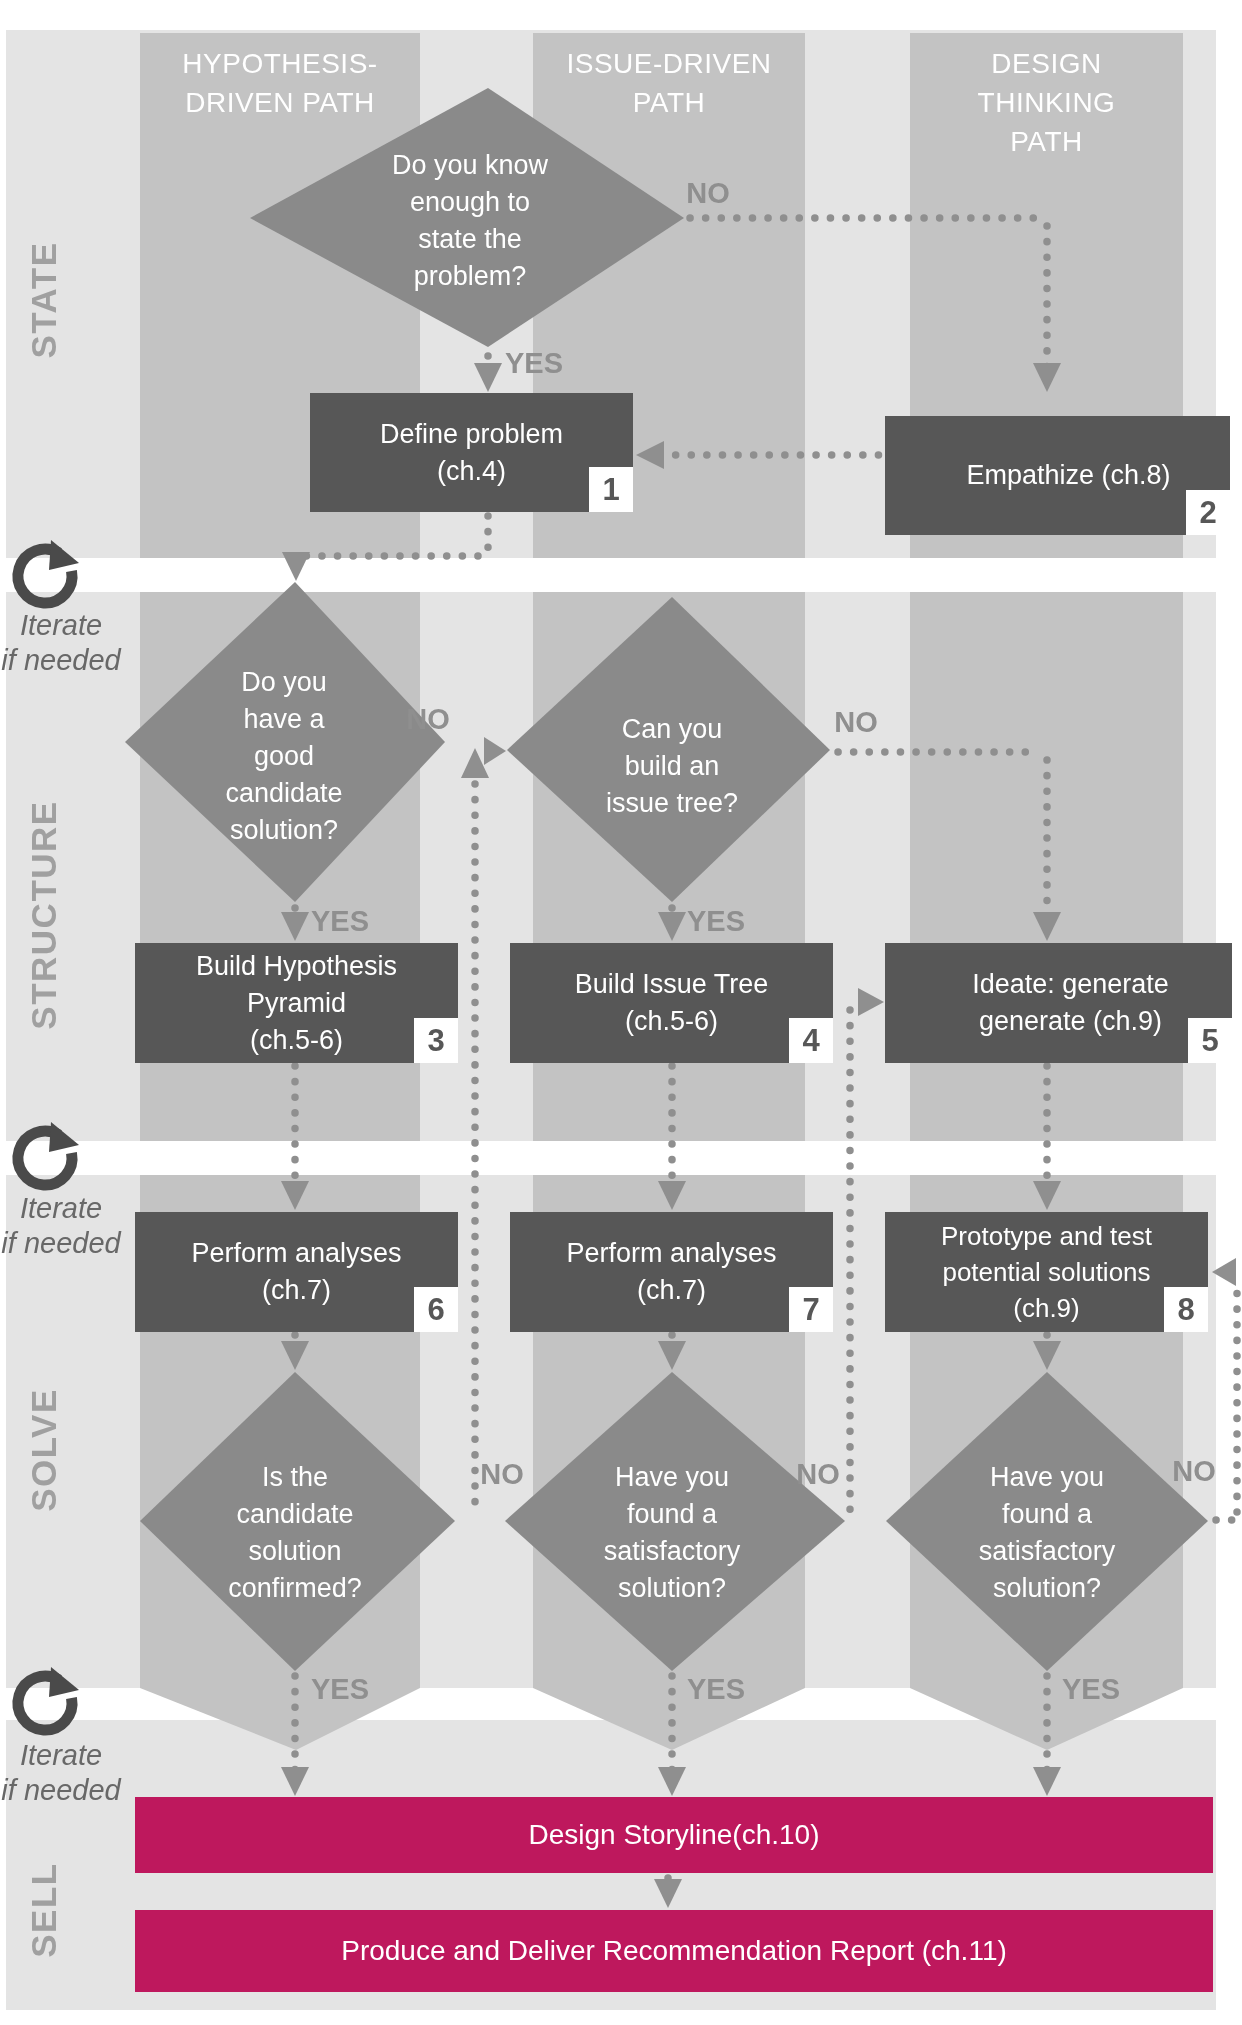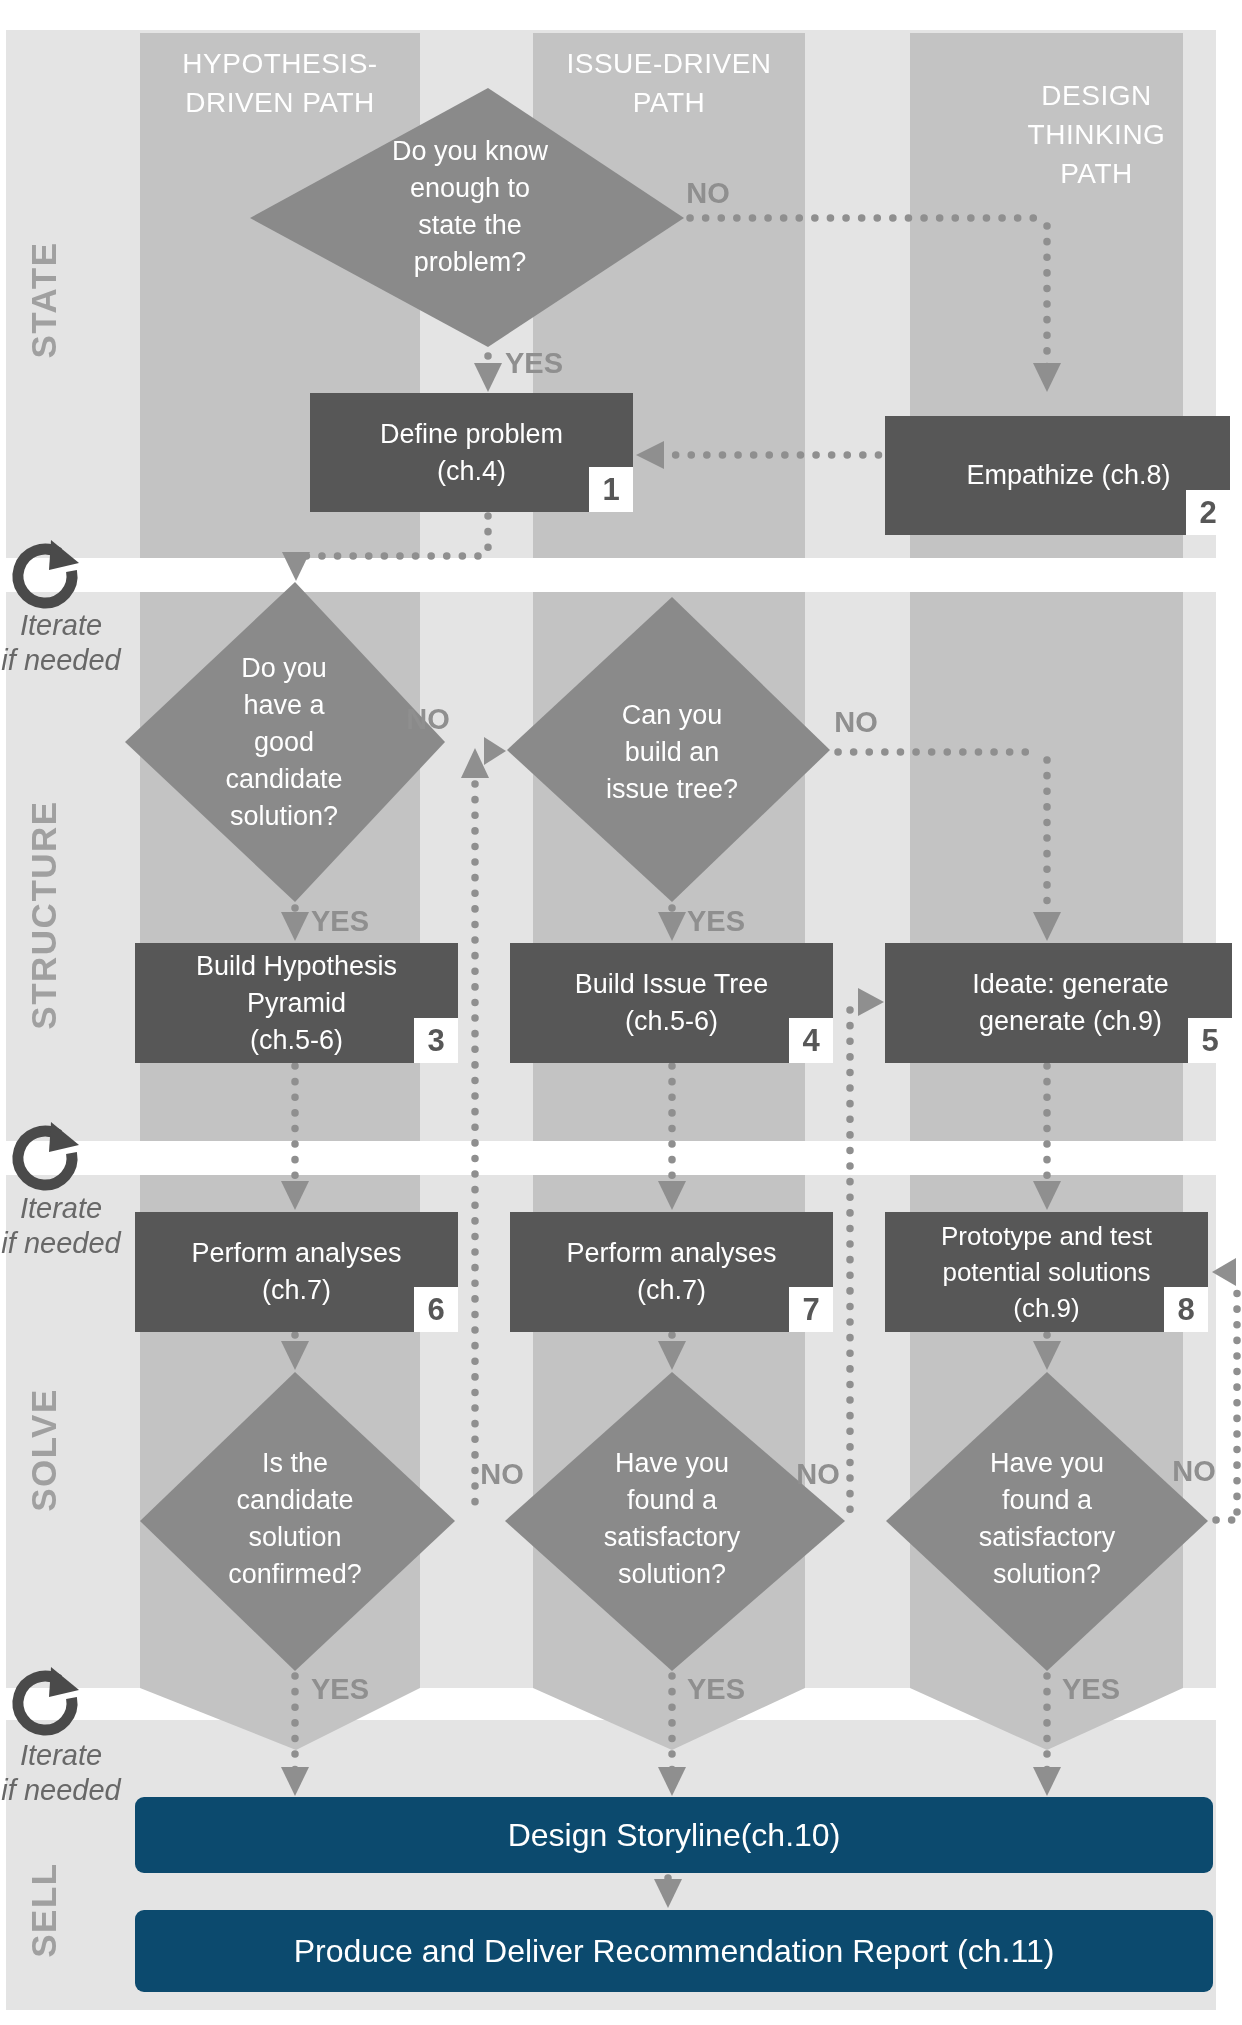--- a/index.html
+++ b/index.html
@@ -4,21 +4,21 @@
 <style>
   html,body{margin:0;padding:0;background:#ffffff;}
   .stage{position:relative;width:1242px;height:2025px;background:#ffffff;
          font-family:"Liberation Sans",sans-serif;overflow:hidden;}
   .layer{position:absolute;left:0;top:0;}
   
   .hdr{position:absolute;color:#ffffff;font-size:28px;line-height:39px;
        text-align:center;letter-spacing:.5px;z-index:3;}
   .hdr1{left:140px;top:44px;width:280px;}
   .hdr2{left:533px;top:44px;width:272px;}
-  .hdr3{left:960px;top:44px;width:273px;margin-top:32px;}
+  .hdr3{left:910px;top:44px;width:273px;}
   
   .stageLabel{position:absolute;color:#a0a0a0;font-weight:bold;font-size:35px;
        letter-spacing:1.5px;transform:translate(-50%,-50%) rotate(-90deg);
        white-space:nowrap;z-index:3;}
   
   .iter{position:absolute;left:0;width:122px;text-align:center;color:#686868;
        font-style:italic;font-size:29px;line-height:35px;z-index:4;}
   
   .box{position:absolute;background:#575757;color:#ffffff;display:flex;
        flex-direction:column;justify-content:center;align-items:center;
@@ -29,27 +29,27 @@
        align-items:center;justify-content:center;}
   .b1{left:310px;top:393px;width:323px;height:119px;}
   .b2{left:885px;top:416px;width:323px;height:119px;padding-left:22px;}
   .b3{left:135px;top:943px;width:323px;height:120px;}
   .b4{left:510px;top:943px;width:323px;height:120px;}
   .b5{left:885px;top:943px;width:323px;height:120px;padding-left:24px;}
   .b6{left:135px;top:1212px;width:323px;height:120px;}
   .b7{left:510px;top:1212px;width:323px;height:120px;}
   .b8{left:885px;top:1212px;width:323px;height:120px;}
   
-  .bar{position:absolute;left:135px;width:1078px;background:#0c4a6e;color:#ffffff;
-       display:flex;align-items:center;justify-content:center;font-size:32px;z-index:4;border-radius:9px;}
+  .bar{position:absolute;left:135px;width:1078px;background:#be185d;color:#ffffff;
+       display:flex;align-items:center;justify-content:center;font-size:28px;z-index:4;}
   .bar1{top:1797px;height:76px;}
   .bar2{top:1910px;height:82px;}
   
   .dlabel{position:absolute;transform:translate(-50%,-50%);color:#ffffff;
-       font-size:27px;line-height:37px;text-align:center;width:250px;z-index:4;}
+       font-size:27px;line-height:37px;text-align:center;width:250px;z-index:4;margin-top:14px;}
   
   .flag{position:absolute;transform:translate(-50%,-50%);color:#8f8f8f;
        font-weight:bold;font-size:29px;z-index:4;}
 </style>
 </head>
 <body>
 
 <div class="stage">
 
   <svg class="layer" width="1242" height="2025" viewBox="0 0 1242 2025">

